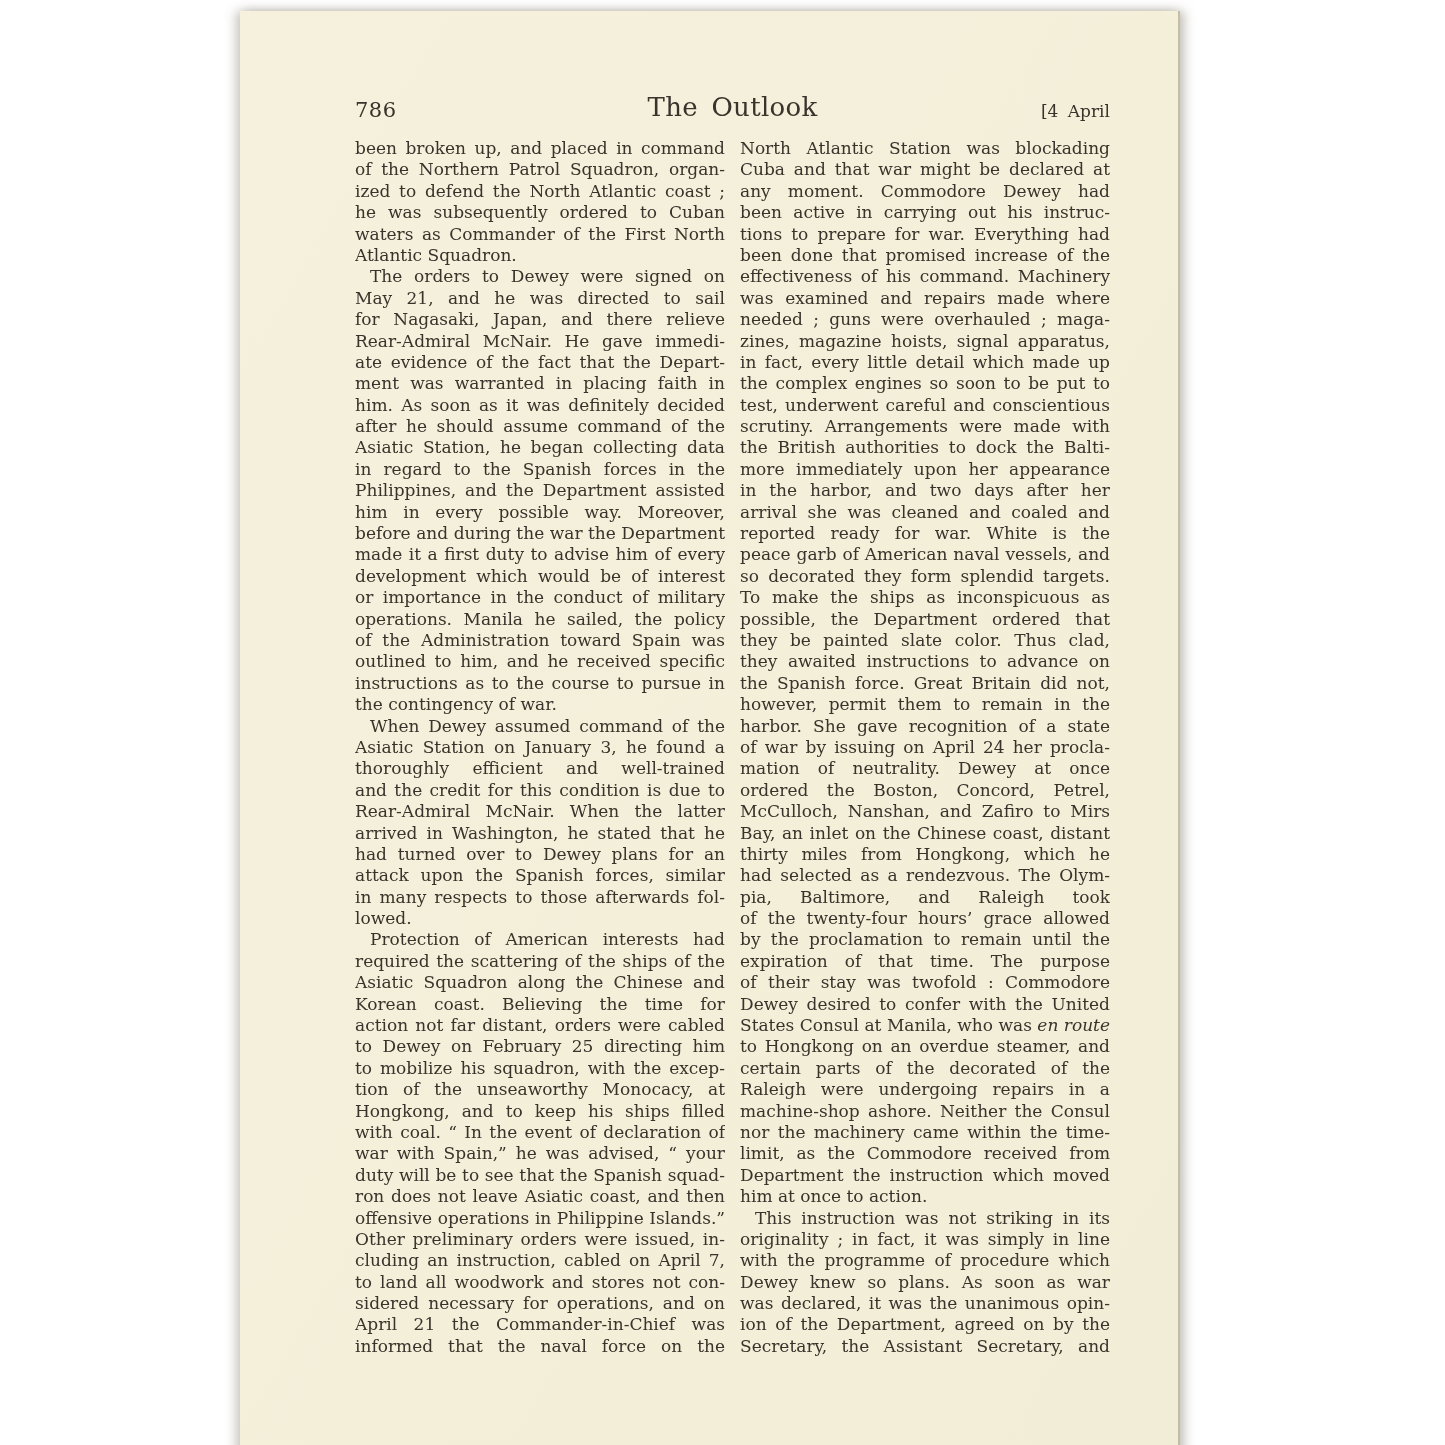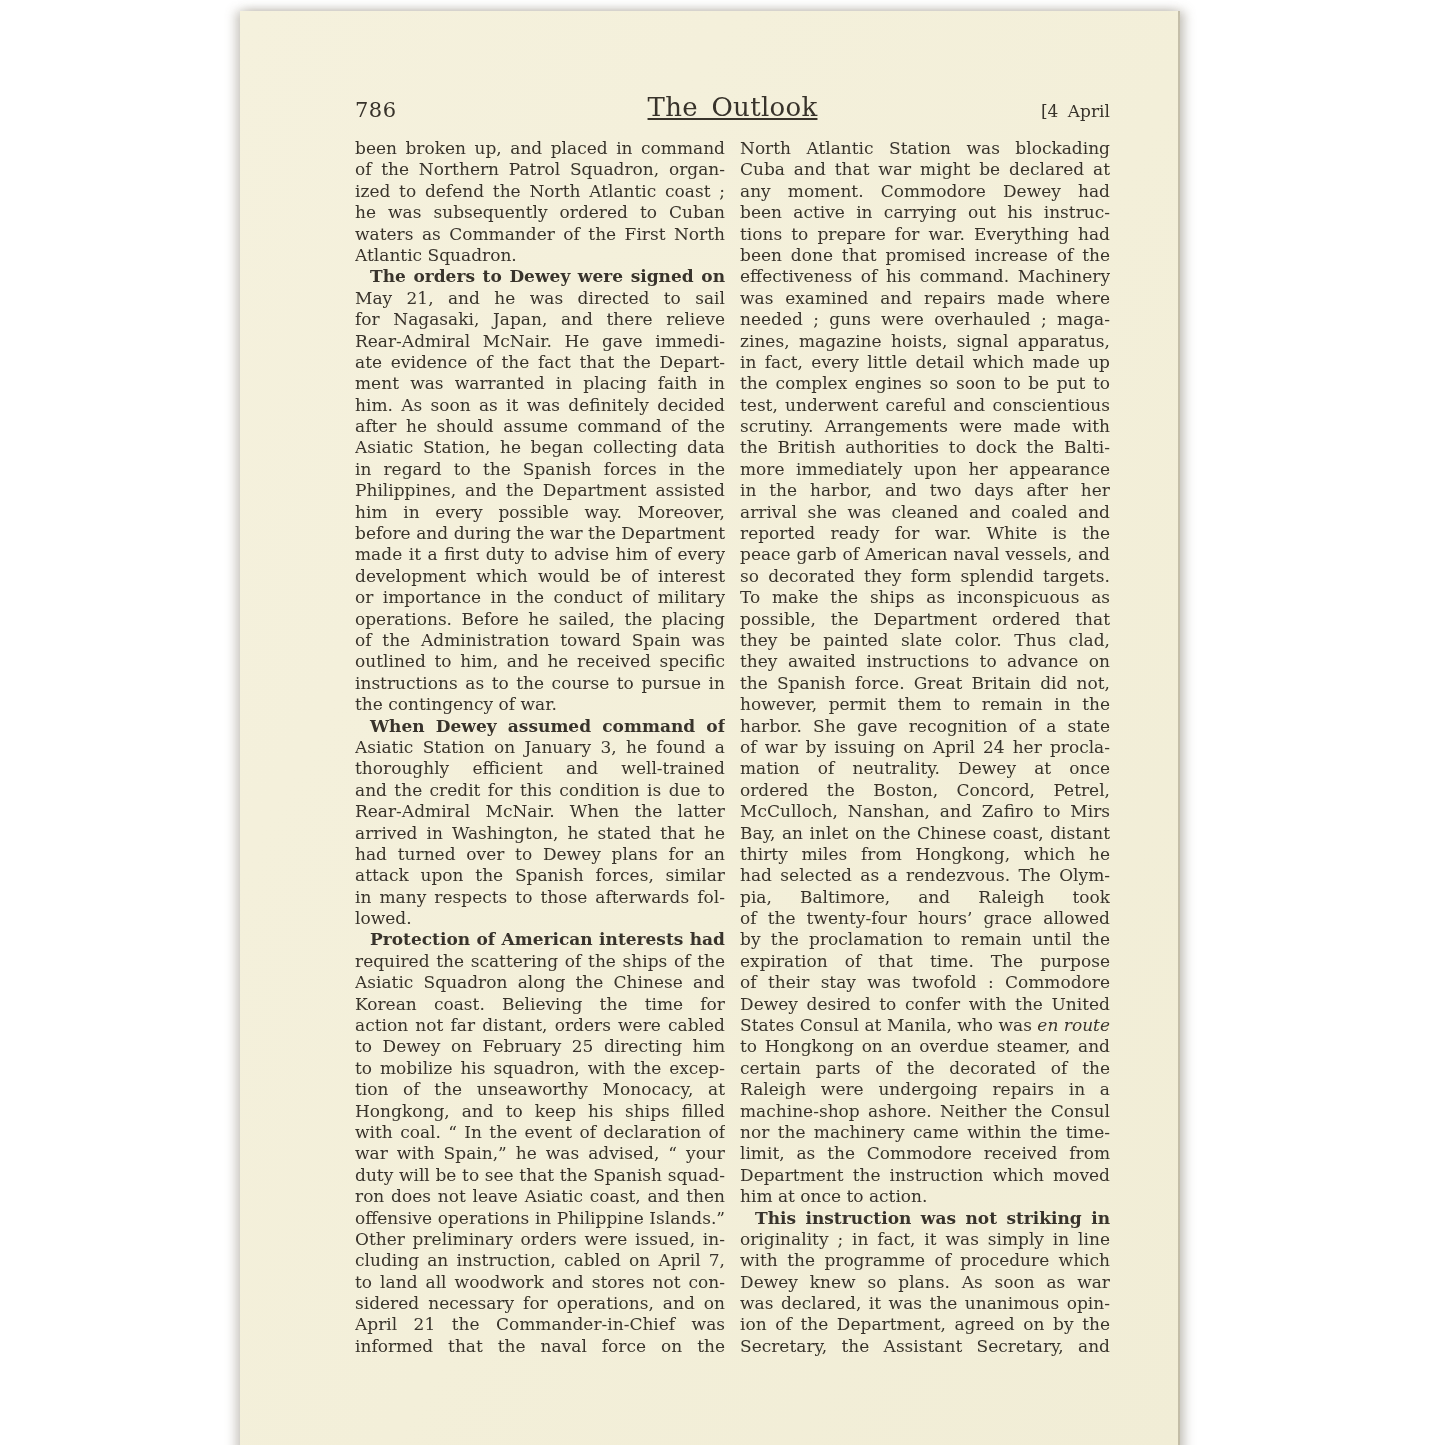--- a/index.html
+++ b/index.html
@@ -48,21 +48,20 @@
   }
   .title {
     position: absolute;
     left: 0;
     right: 0;
     bottom: 0;
     text-align: center;
     font-size: 26px;
     word-spacing: 5px;
     letter-spacing: 0.3px;
-    text-decoration: underline;
   }
   .date {
     position: absolute;
     right: 0;
     bottom: 1px;
     font-size: 17px;
     word-spacing: 4px;
   }
   .columns {
     margin: 16px 70px 0 115px;
@@ -78,21 +77,20 @@
     height: 21.4px;
     overflow: hidden;
     text-align: justify;
     text-align-last: justify;
   }
   .line.lastline {
     text-align-last: left;
   }
   .line.indent {
     text-indent: 15px;
-    font-weight: bold;
   }
   .line i {
     font-style: italic;
   }
 </style>
 </head>
 <body>
 
 <div class="stage">
   <div class="paper">
@@ -118,21 +116,21 @@
           <div class="line"><span>him. As soon as it was definitely decided</span></div>
           <div class="line"><span>after he should assume command of the</span></div>
           <div class="line"><span>Asiatic Station, he began collecting data</span></div>
           <div class="line"><span>in regard to the Spanish forces in the</span></div>
           <div class="line"><span>Philippines, and the Department assisted</span></div>
           <div class="line"><span>him in every possible way. Moreover,</span></div>
           <div class="line"><span>before and during the war the Department</span></div>
           <div class="line"><span>made it a first duty to advise him of every</span></div>
           <div class="line"><span>development which would be of interest</span></div>
           <div class="line"><span>or importance in the conduct of military</span></div>
-          <div class="line"><span>operations. Before he sailed, the placing</span></div>
+          <div class="line"><span>operations. Manila he sailed, the policy</span></div>
           <div class="line"><span>of the Administration toward Spain was</span></div>
           <div class="line"><span>outlined to him, and he received specific</span></div>
           <div class="line"><span>instructions as to the course to pursue in</span></div>
           <div class="line lastline"><span>the contingency of war.</span></div>
           <div class="line indent"><span>When Dewey assumed command of the</span></div>
           <div class="line"><span>Asiatic Station on January 3, he found a</span></div>
           <div class="line"><span>thoroughly efficient and well-trained force,</span></div>
           <div class="line"><span>and the credit for this condition is due to</span></div>
           <div class="line"><span>Rear-Admiral McNair. When the latter</span></div>
           <div class="line"><span>arrived in Washington, he stated that he</span></div>

